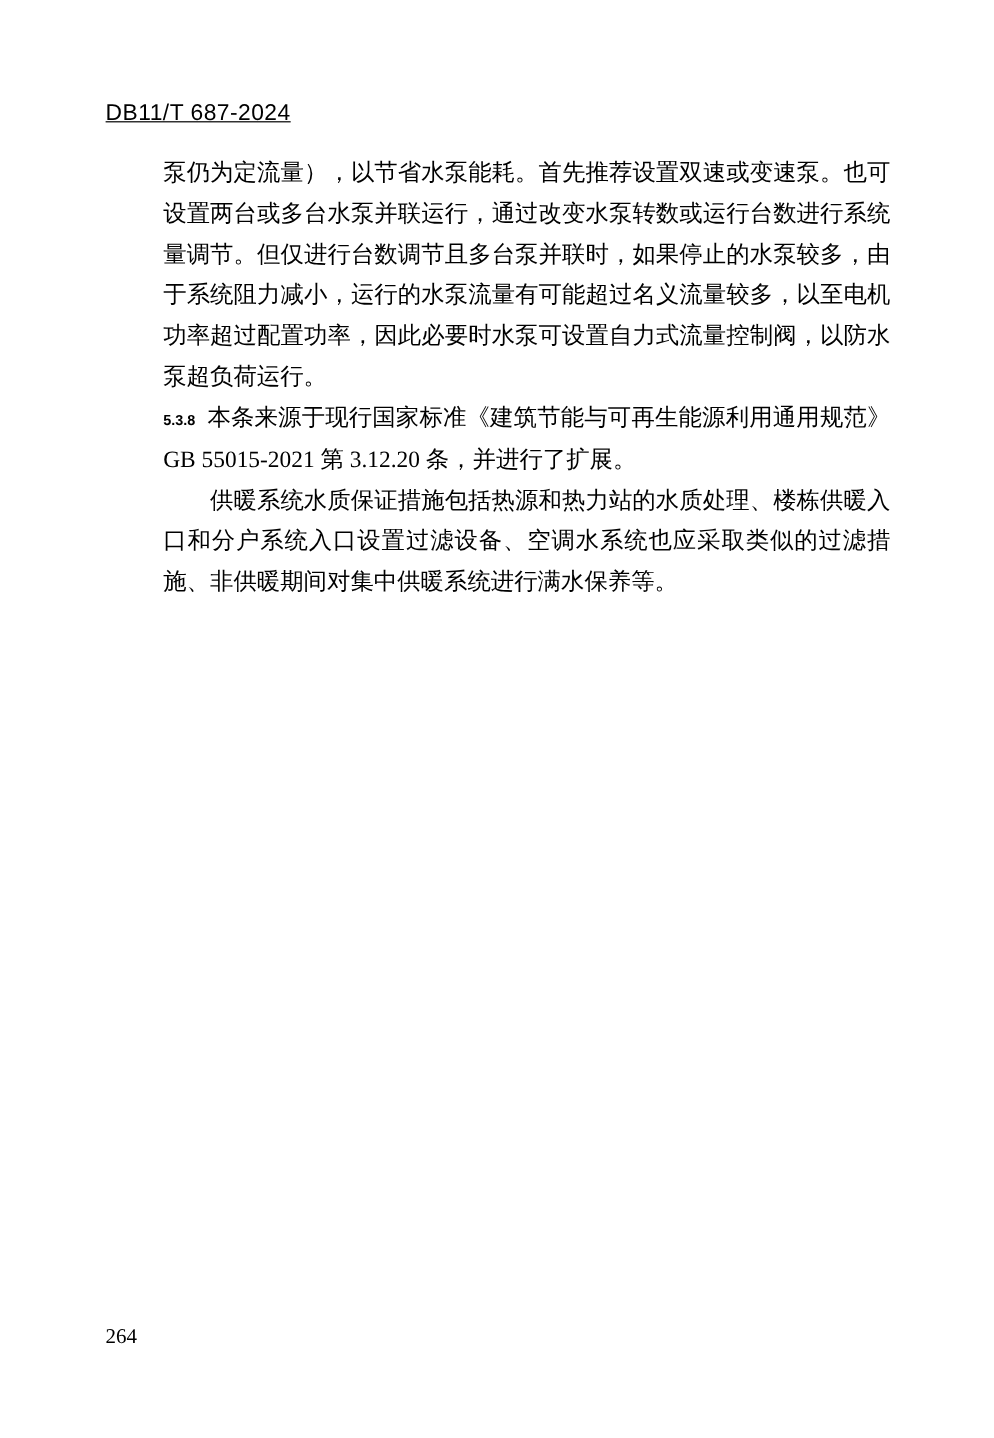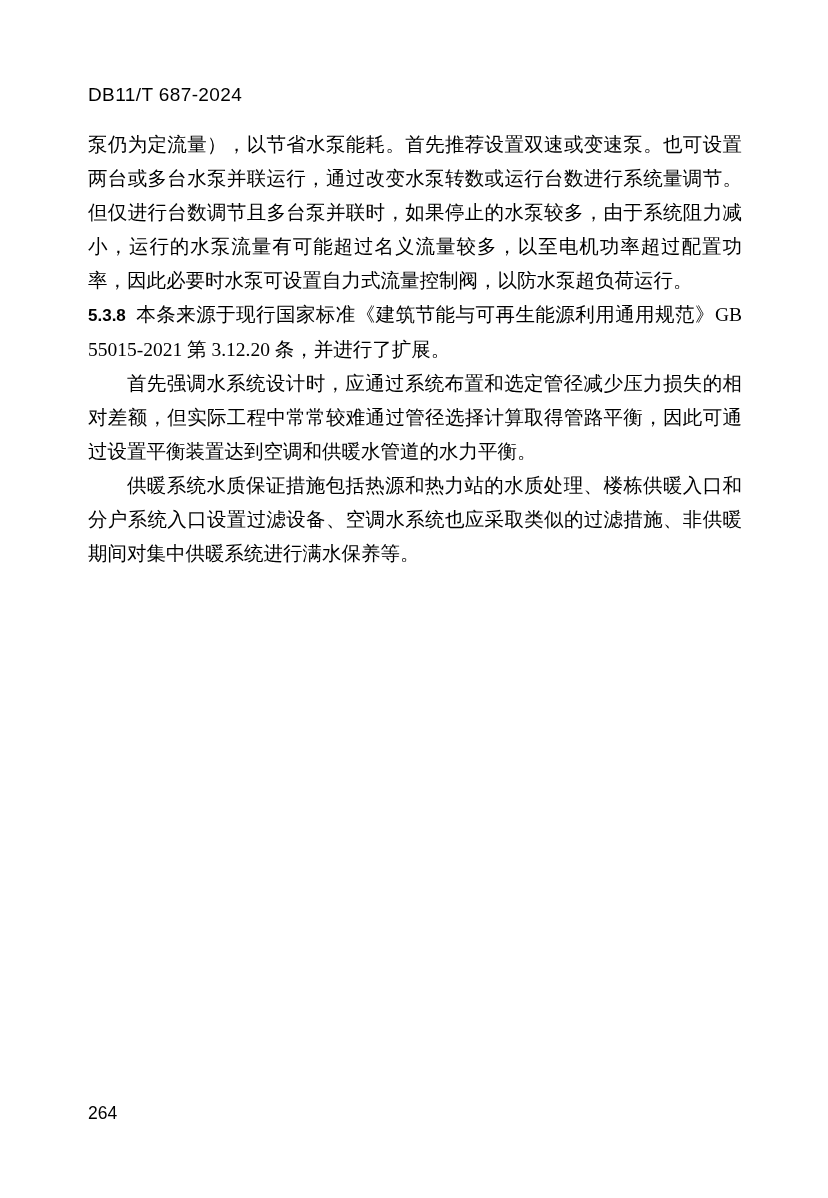--- a/index.html
+++ b/index.html
@@ -19,62 +19,63 @@
     position: absolute;
     inset: 0;
     box-sizing: border-box;
     padding: 84px 86px 0 88px;
   }
   .doc-header {
     font-family: "Liberation Sans", "DejaVu Sans", sans-serif;
     font-size: 19px;
     letter-spacing: 0.4px;
     margin-bottom: 22px;
+    text-decoration: underline;
   }
   .content {
     font-size: 19.5px;
     line-height: 34px;
     text-align: justify;
+    margin-left: 48px;
   }
   .content p {
     margin: 0;
     padding: 0;
   }
   .content p.indent {
     text-indent: 2em;
   }
   .clause-num {
     font-weight: bold;
     font-family: "Liberation Sans", "DejaVu Sans", sans-serif;
-    font-size: 17px;
+    font-size: 12px;
     margin-right: 10px;
   }
   .page-number {
     position: absolute;
     left: 88px;
     bottom: 74px;
     font-size: 17.5px;
-    font-family: Liberation Sans, sans-serif;
+    font-family: Liberation Serif, serif;
     text-align: right;
   }
 </style>
 </head>
 <body>
 
 <div class="page">
 
   <div class="doc-header">DB11/T 687-2024</div>
 
   <div class="content">
 
     <p>泵仍为定流量），以节省水泵能耗。首先推荐设置双速或变速泵。也可设置两台或多台水泵并联运行，通过改变水泵转数或运行台数进行系统量调节。但仅进行台数调节且多台泵并联时，如果停止的水泵较多，由于系统阻力减小，运行的水泵流量有可能超过名义流量较多，以至电机功率超过配置功率，因此必要时水泵可设置自力式流量控制阀，以防水泵超负荷运行。</p>
 
     <p><span class="clause-num">5.3.8</span><span>本条来源于现行国家标准《建筑节能与可再生能源利用通用规范》GB 55015-2021 第 3.12.20 条，并进行了扩展。</span></p>
 
-    <p class="indent">首先强调水系统设计时，应通过系统布置和选定管径减少压力损失的相对差额，但实际工程中常常较难通过管径选择计算取得管路平衡，因此可通过设置平衡装置达到空调和供暖水管道的水力平衡。</p>
 
 
 
     <p class="indent">供暖系统水质保证措施包括热源和热力站的水质处理、楼栋供暖入口和分户系统入口设置过滤设备、空调水系统也应采取类似的过滤措施、非供暖期间对集中供暖系统进行满水保养等。</p>
 
 
   </div>
 </div>
 
 <div class="page-number">264</div>

